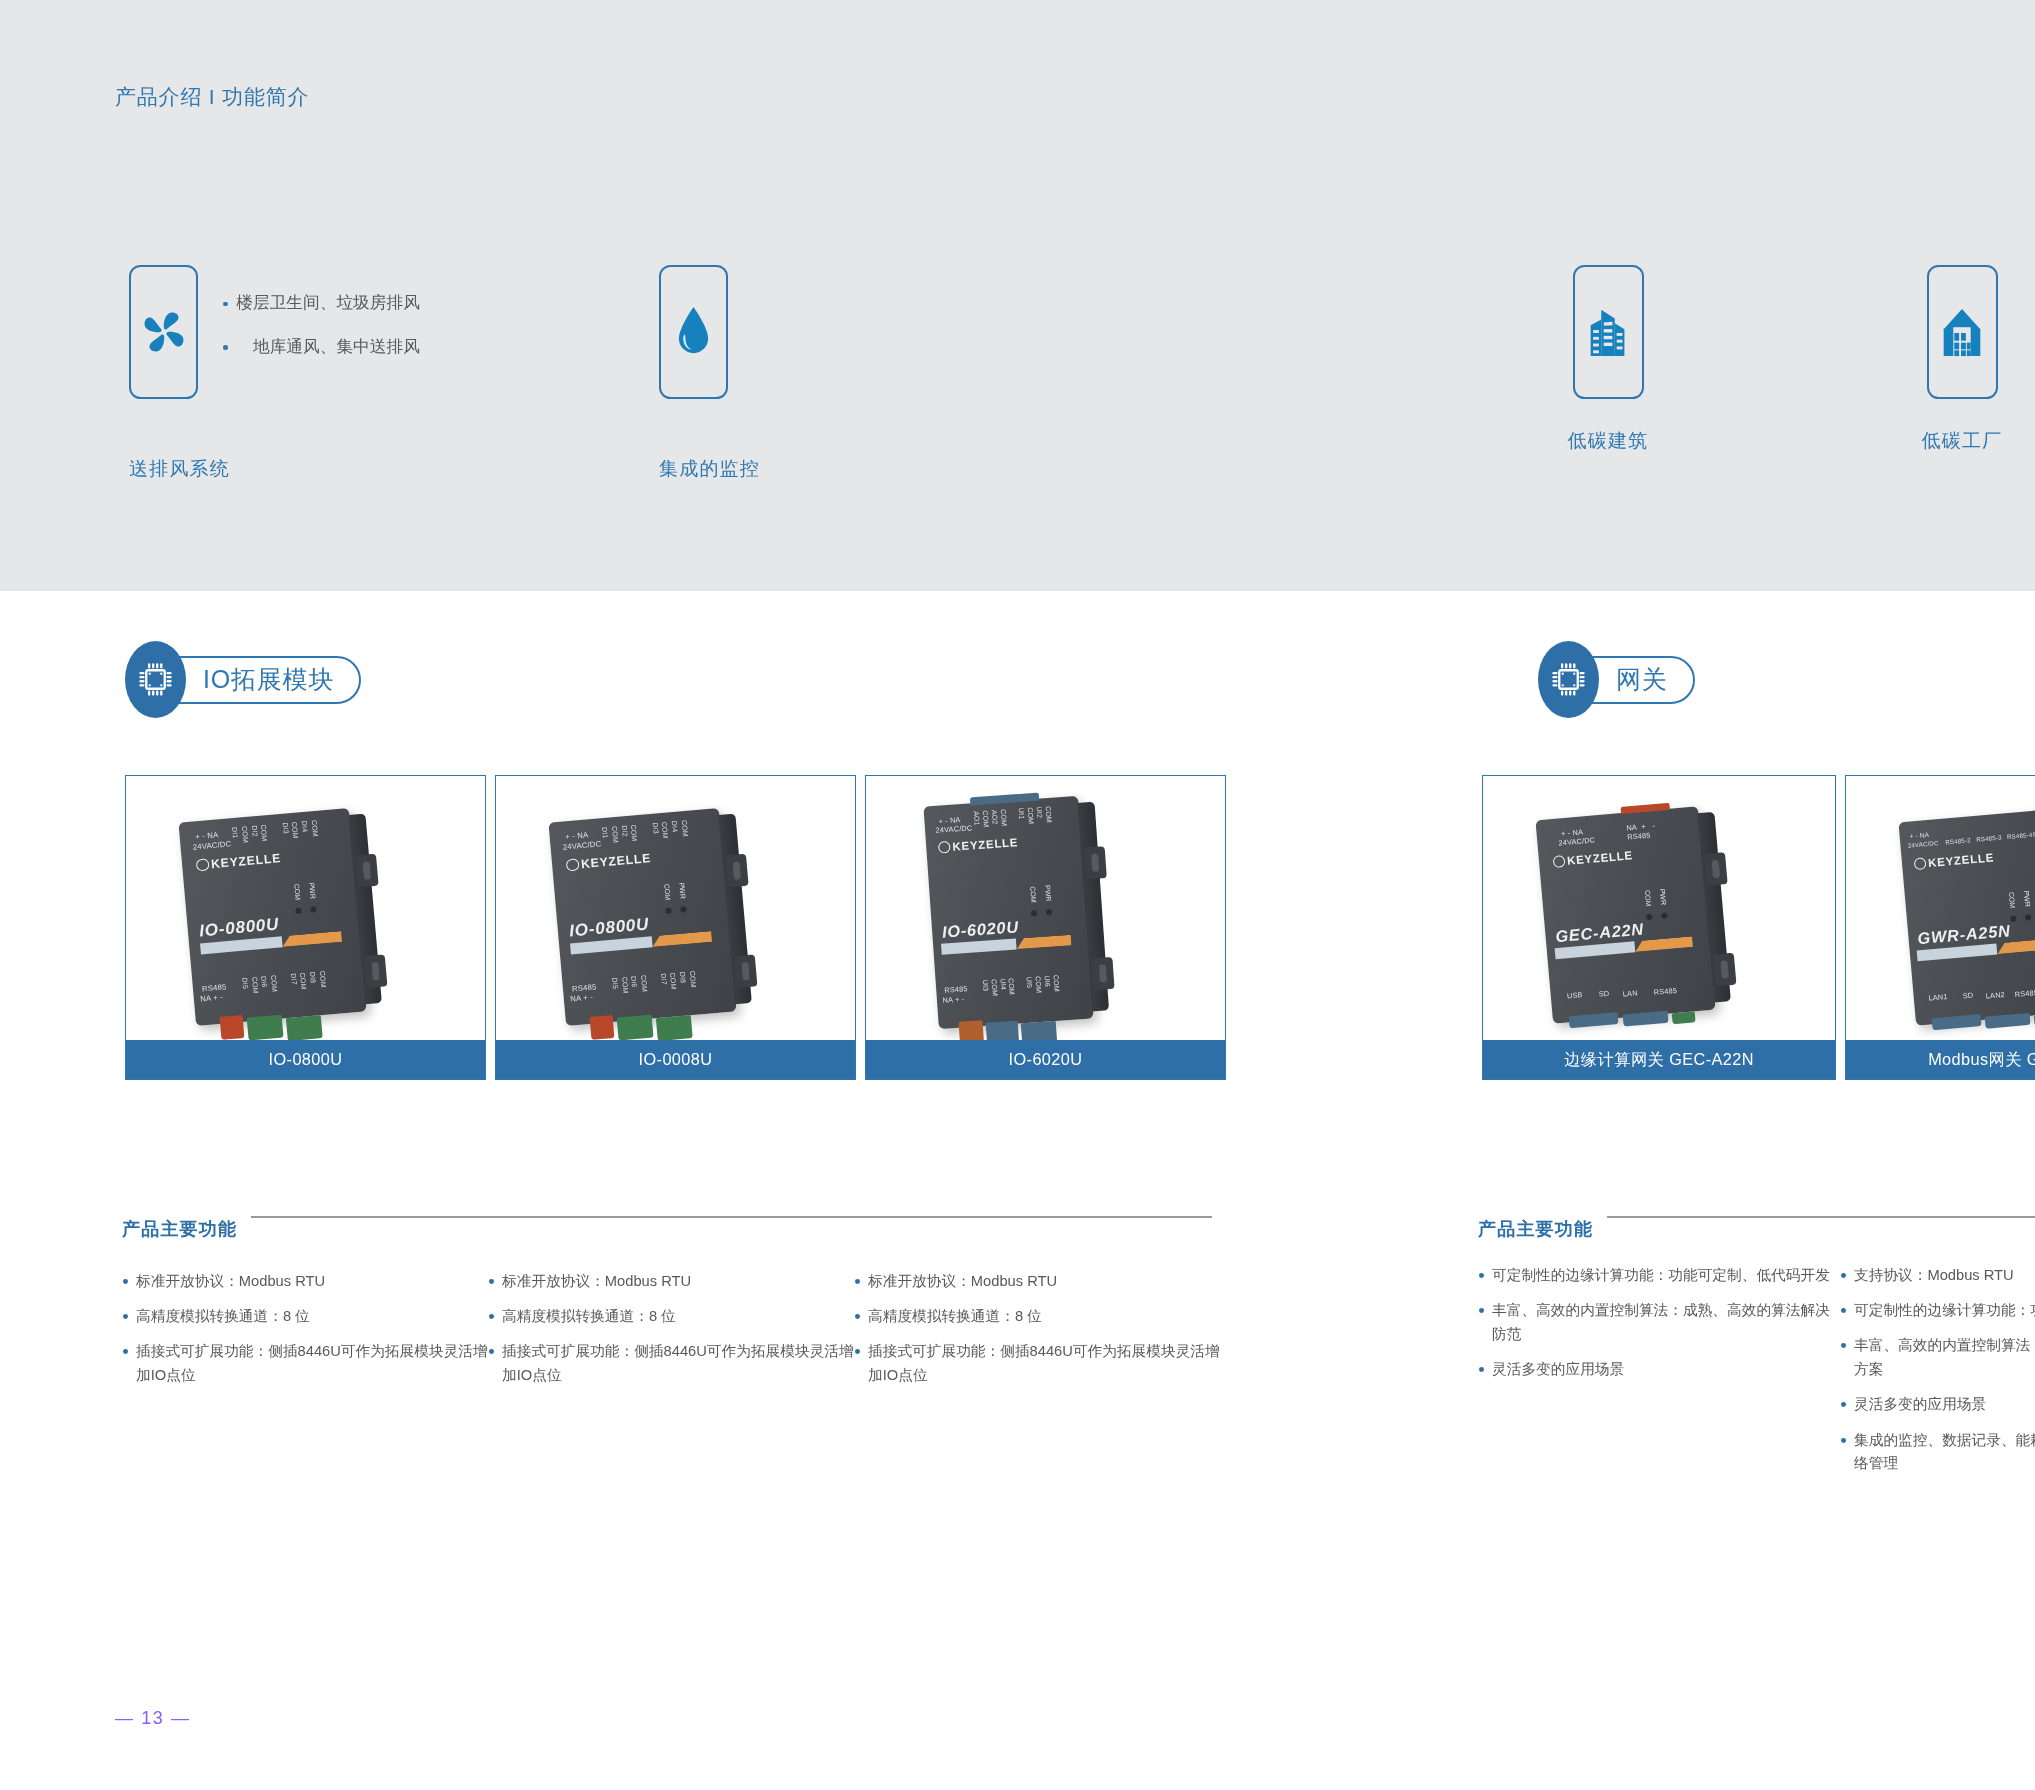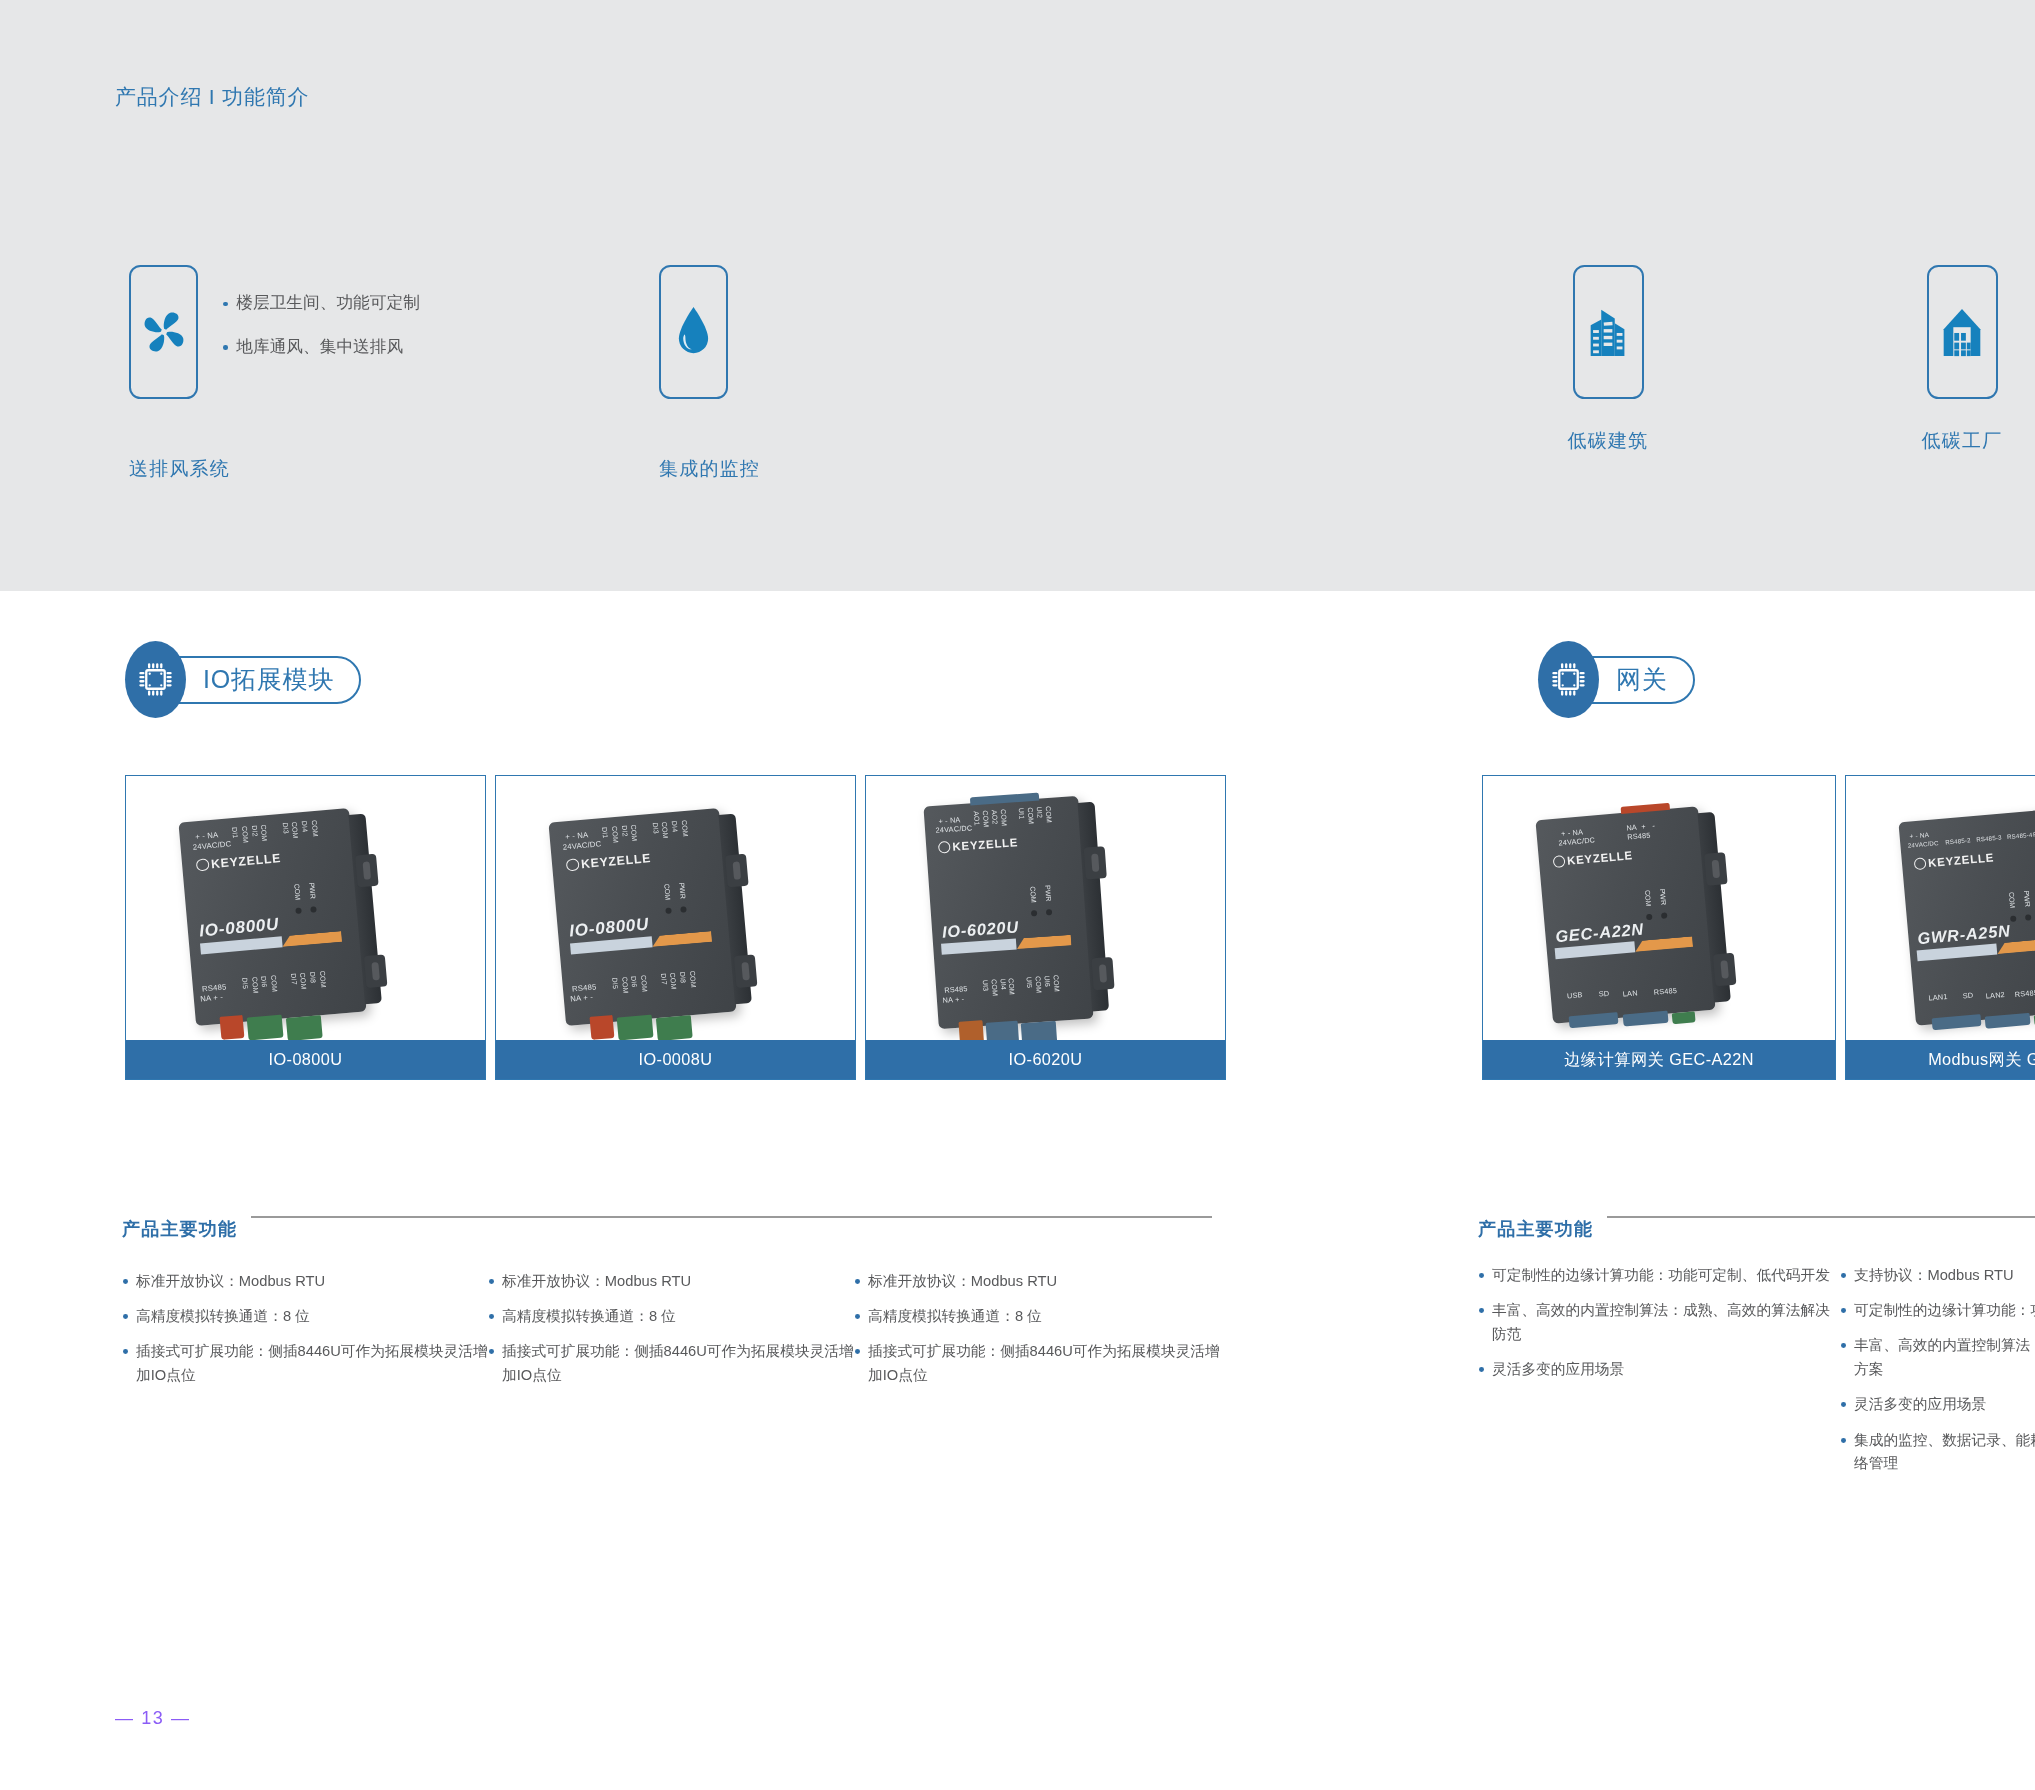--- a/index.html
+++ b/index.html
@@ -30,21 +30,21 @@
     width: 69px; height: 134px; border: 2px solid #2f77b0; border-radius: 11.4px;
     background: transparent; display: flex; align-items: center; justify-content: center;
     flex: 0 0 auto;
   }
   .sc-bullets { margin-left: 23.6px; padding-top: 30px; }
   .sc-bullets li {
     list-style: none; position: relative; padding-left: 14.7px;
     font-size: 16.7px; color: #58595b; line-height: 1.0; margin-bottom: 27px;
     white-space: nowrap;
   }
-  .sc-bullets li:last-child { margin-bottom: 0; }
+  .sc-bullets li:last-child { margin-bottom: 0; text-align: right; }
   .sc-bullets li::before {
     content: ""; position: absolute; left: 1.6px; top: 6.5px;
     width: 4.5px; height: 4.5px; border-radius: 50%; background: #2f77b0;
   }
   .sc-caption {
     position: absolute; font-size: 19px; color: #2f77b0; letter-spacing: 1.2px;
     white-space: nowrap;
   }
 
   
@@ -170,21 +170,21 @@
         <g fill="#1681bd">
           <path d="M46 46C40 41 30 22 22 20c-9-2-14 8-12 17 3 11 23 15 32 13 3-1 5-2 4-4z"></path>
           <path d="M54 46c5-6 24-16 26-24 2-9-8-14-17-12-11 3-15 23-13 32 1 3 2 5 4 4z"></path>
           <path d="M54 54c6 5 16 24 24 26 9 2 14-8 12-17-3-11-23-15-32-13-3 1-5 2-4 4z"></path>
           <path d="M46 54c-5 6-24 16-26 24-2 9 8 14 17 12 11-3 15-23 13-32-1-3-2-5-4-4z"></path>
           <circle cx="50" cy="50" r="6" fill="#e6e7e8"></circle>
         </g>
       </svg>
     </div>
     <ul class="sc-bullets">
-      <li>楼层卫生间、功能可定制</li>
+      <li>楼层卫生间、垃圾房排风</li>
       <li>地库通风、集中送排风</li>
     </ul>
   </div>
   <div class="sc-caption" style="left:129px; top:456px;">送排风系统</div>
 
   <div class="scenario" style="left:659px; top:265px;">
     <div class="sc-box">
       <svg width="41" height="52" viewBox="0 0 70 96">
         <path d="M35 2C35 2 8 40 8 60a27 27 0 0 0 54 0C62 40 35 2 35 2z" fill="#1681bd"></path>
         <path d="M20 58c0 12 5 20 12 22-9 1-16-9-16-20 0-3 1-5 2-7 1-1 2 2 2 5z" fill="#ffffff" opacity=".85"></path>

